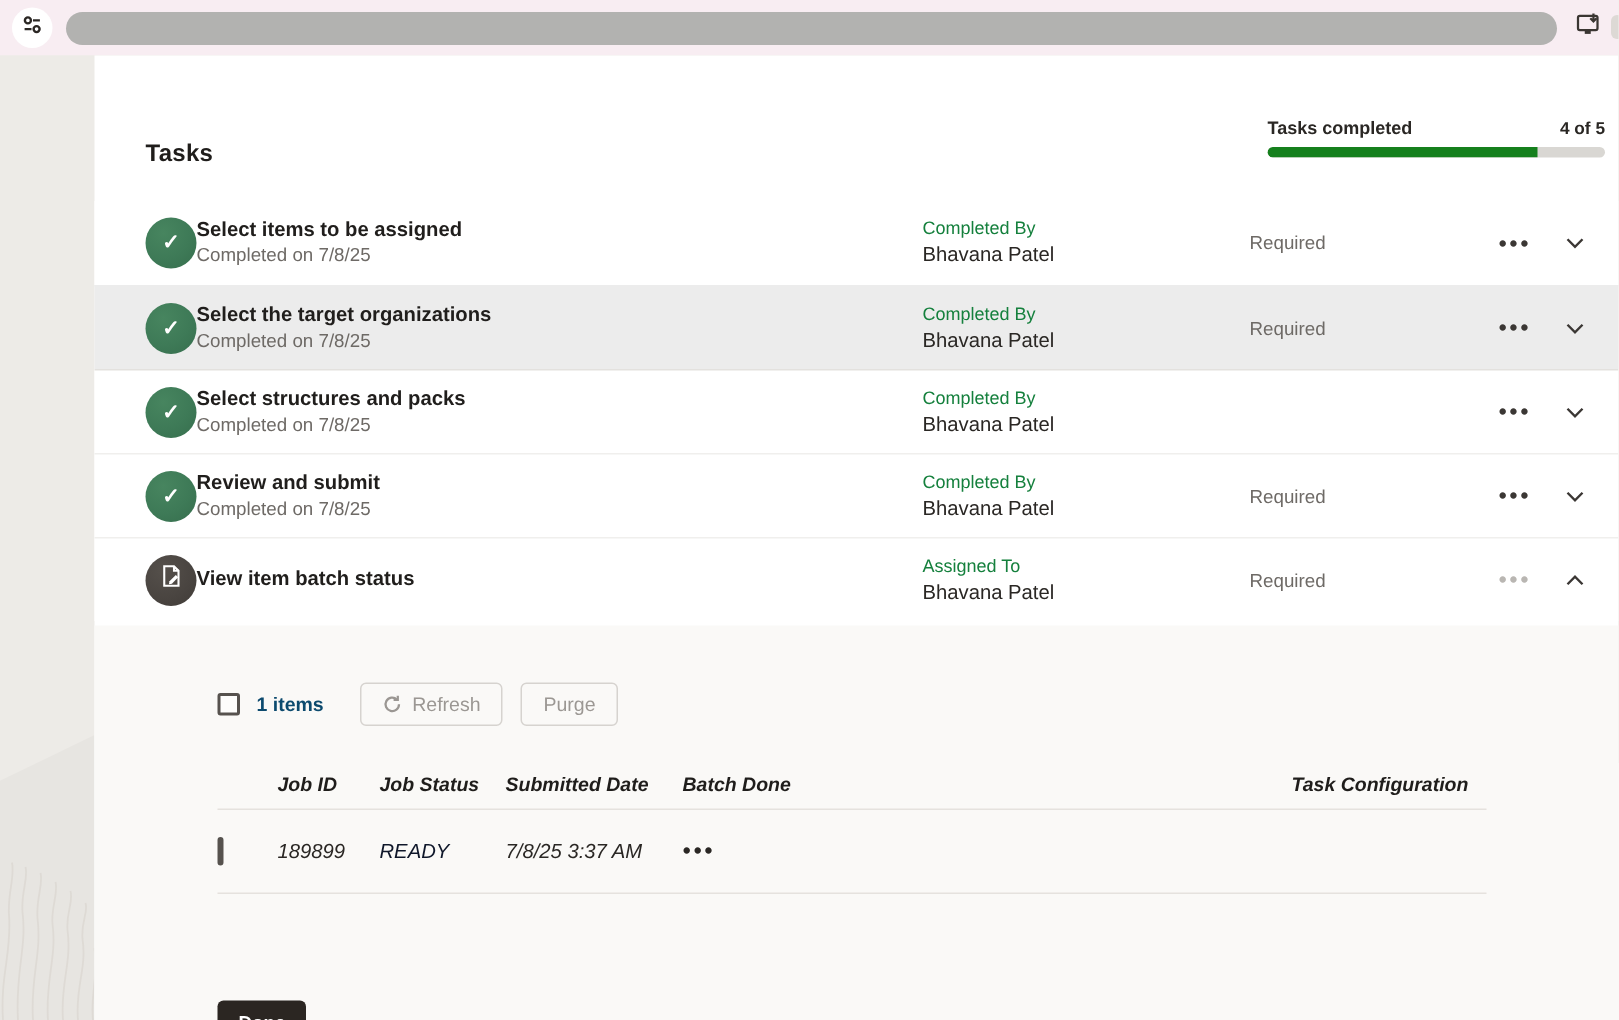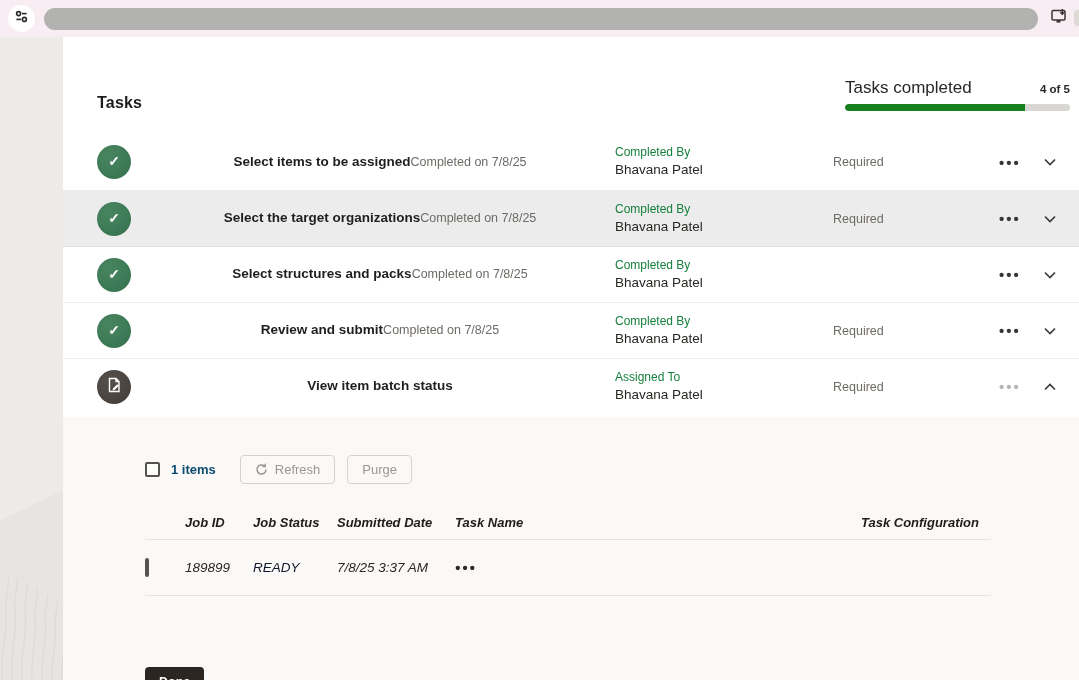--- a/index.html
+++ b/index.html
@@ -15,36 +15,36 @@
   
   .main { position:relative; height:643px; background:#edebe7; }
   .strip-deco { position:absolute; left:0; bottom:0; width:63px; height:300px; pointer-events:none; }
   .card { position:absolute; left:63px; top:0; right:0; bottom:0; background:#ffffff; }
 
   
   .card-header { position:relative; height:97px; }
   .page-title { position:absolute; left:34px; top:57px; font-size:16px; font-weight:bold; color:#1f1d1b; letter-spacing:.2px; }
   .progress-box { position:absolute; right:9px; top:41px; width:225px; }
   .progress-labels { display:flex; justify-content:space-between; align-items:baseline; margin-bottom:6px; }
-  .progress-label { font-size:17px; font-weight:normal; color:#2a2724; }
+  .progress-label { font-size:12px; font-weight:bold; color:#2a2724; }
   .progress-count { font-size:11.5px; font-weight:bold; color:#2a2724; }
   .progress-track { height:7px; border-radius:4px; background:#d9d7d3; overflow:hidden; }
   .progress-fill { height:100%; border-radius:4px 0 0 4px; background:#15801d; }
 
   
   .task-list { }
   .task-row { display:flex; align-items:center; height:56px; padding:0 14px 0 34px; background:#ffffff; border-top:1px solid #f0efed; cursor:pointer; }
   .task-row:first-child { border-top:none; }
   .task-row.selected { background:#ececec; border-top:1px solid #ececec; }
   .task-row.selected + .task-row { border-top-color:#e3e1de; }
   .t-icon { width:34px; height:34px; border-radius:50%; display:flex; align-items:center; justify-content:center; flex:0 0 auto; }
   .t-icon.done { background:#3e7a57; background:radial-gradient(circle at 35% 30%, #47855f 0%, #3e7a57 55%, #366e4d 100%); }
   .t-icon.current { background:#494440; background:radial-gradient(circle at 35% 30%, #55504b 0%, #494440 60%, #403b37 100%); }
   .t-check { color:#ffffff; font-size:14px; font-weight:bold; transform:translateY(-1px); }
-  .t-text { flex:1; margin-left:14px; display:flex; flex-direction:row; justify-content:center; }
+  .t-text { flex:1; display:flex; flex-direction:column; justify-content:space-between; }
   .t-title { font-size:13.5px; font-weight:bold; color:#201e1c; line-height:1.25; }
   .t-sub { font-size:12.5px; color:#6e6a66; line-height:1.3; }
   .t-sub:empty { display:none; }
   .t-by { width:218px; display:flex; flex-direction:column; justify-content:center; }
   .t-by-label { font-size:12px; color:#15803d; line-height:1.3; }
   .t-by-value { font-size:13.5px; color:#2a2724; line-height:1.3; }
   .t-req { width:152px; font-size:12.5px; color:#6e6a66; }
   .t-menu { width:50px; text-align:center; font-size:15px; font-weight:bold; color:#3b3734; letter-spacing:2px; cursor:pointer; }
   .t-menu.muted { color:#b9b6b2; }
   .t-chev { width:30px; display:flex; justify-content:center; align-items:center; cursor:pointer; }
@@ -261,21 +261,21 @@
           <span>Purge</span>
         </button>
       </div>
 
       <div class="jobs-table">
         <div class="tr head">
           <span class="th"></span>
           <span class="th">Job ID</span>
           <span class="th">Job Status</span>
           <span class="th">Submitted Date</span>
-          <span class="th">Task Name</span>
+          <span class="th">Batch Done</span>
           <span class="th">Task Configuration</span>
         </div>
         <div class="tr body">
           <span class="td"><span class="cb"></span></span>
           <span class="td">189899</span>
           <span class="td link">READY</span>
           <span class="td">7/8/25 3:37 AM</span>
           <span class="td menu">•••</span>
         </div>
       </div>

